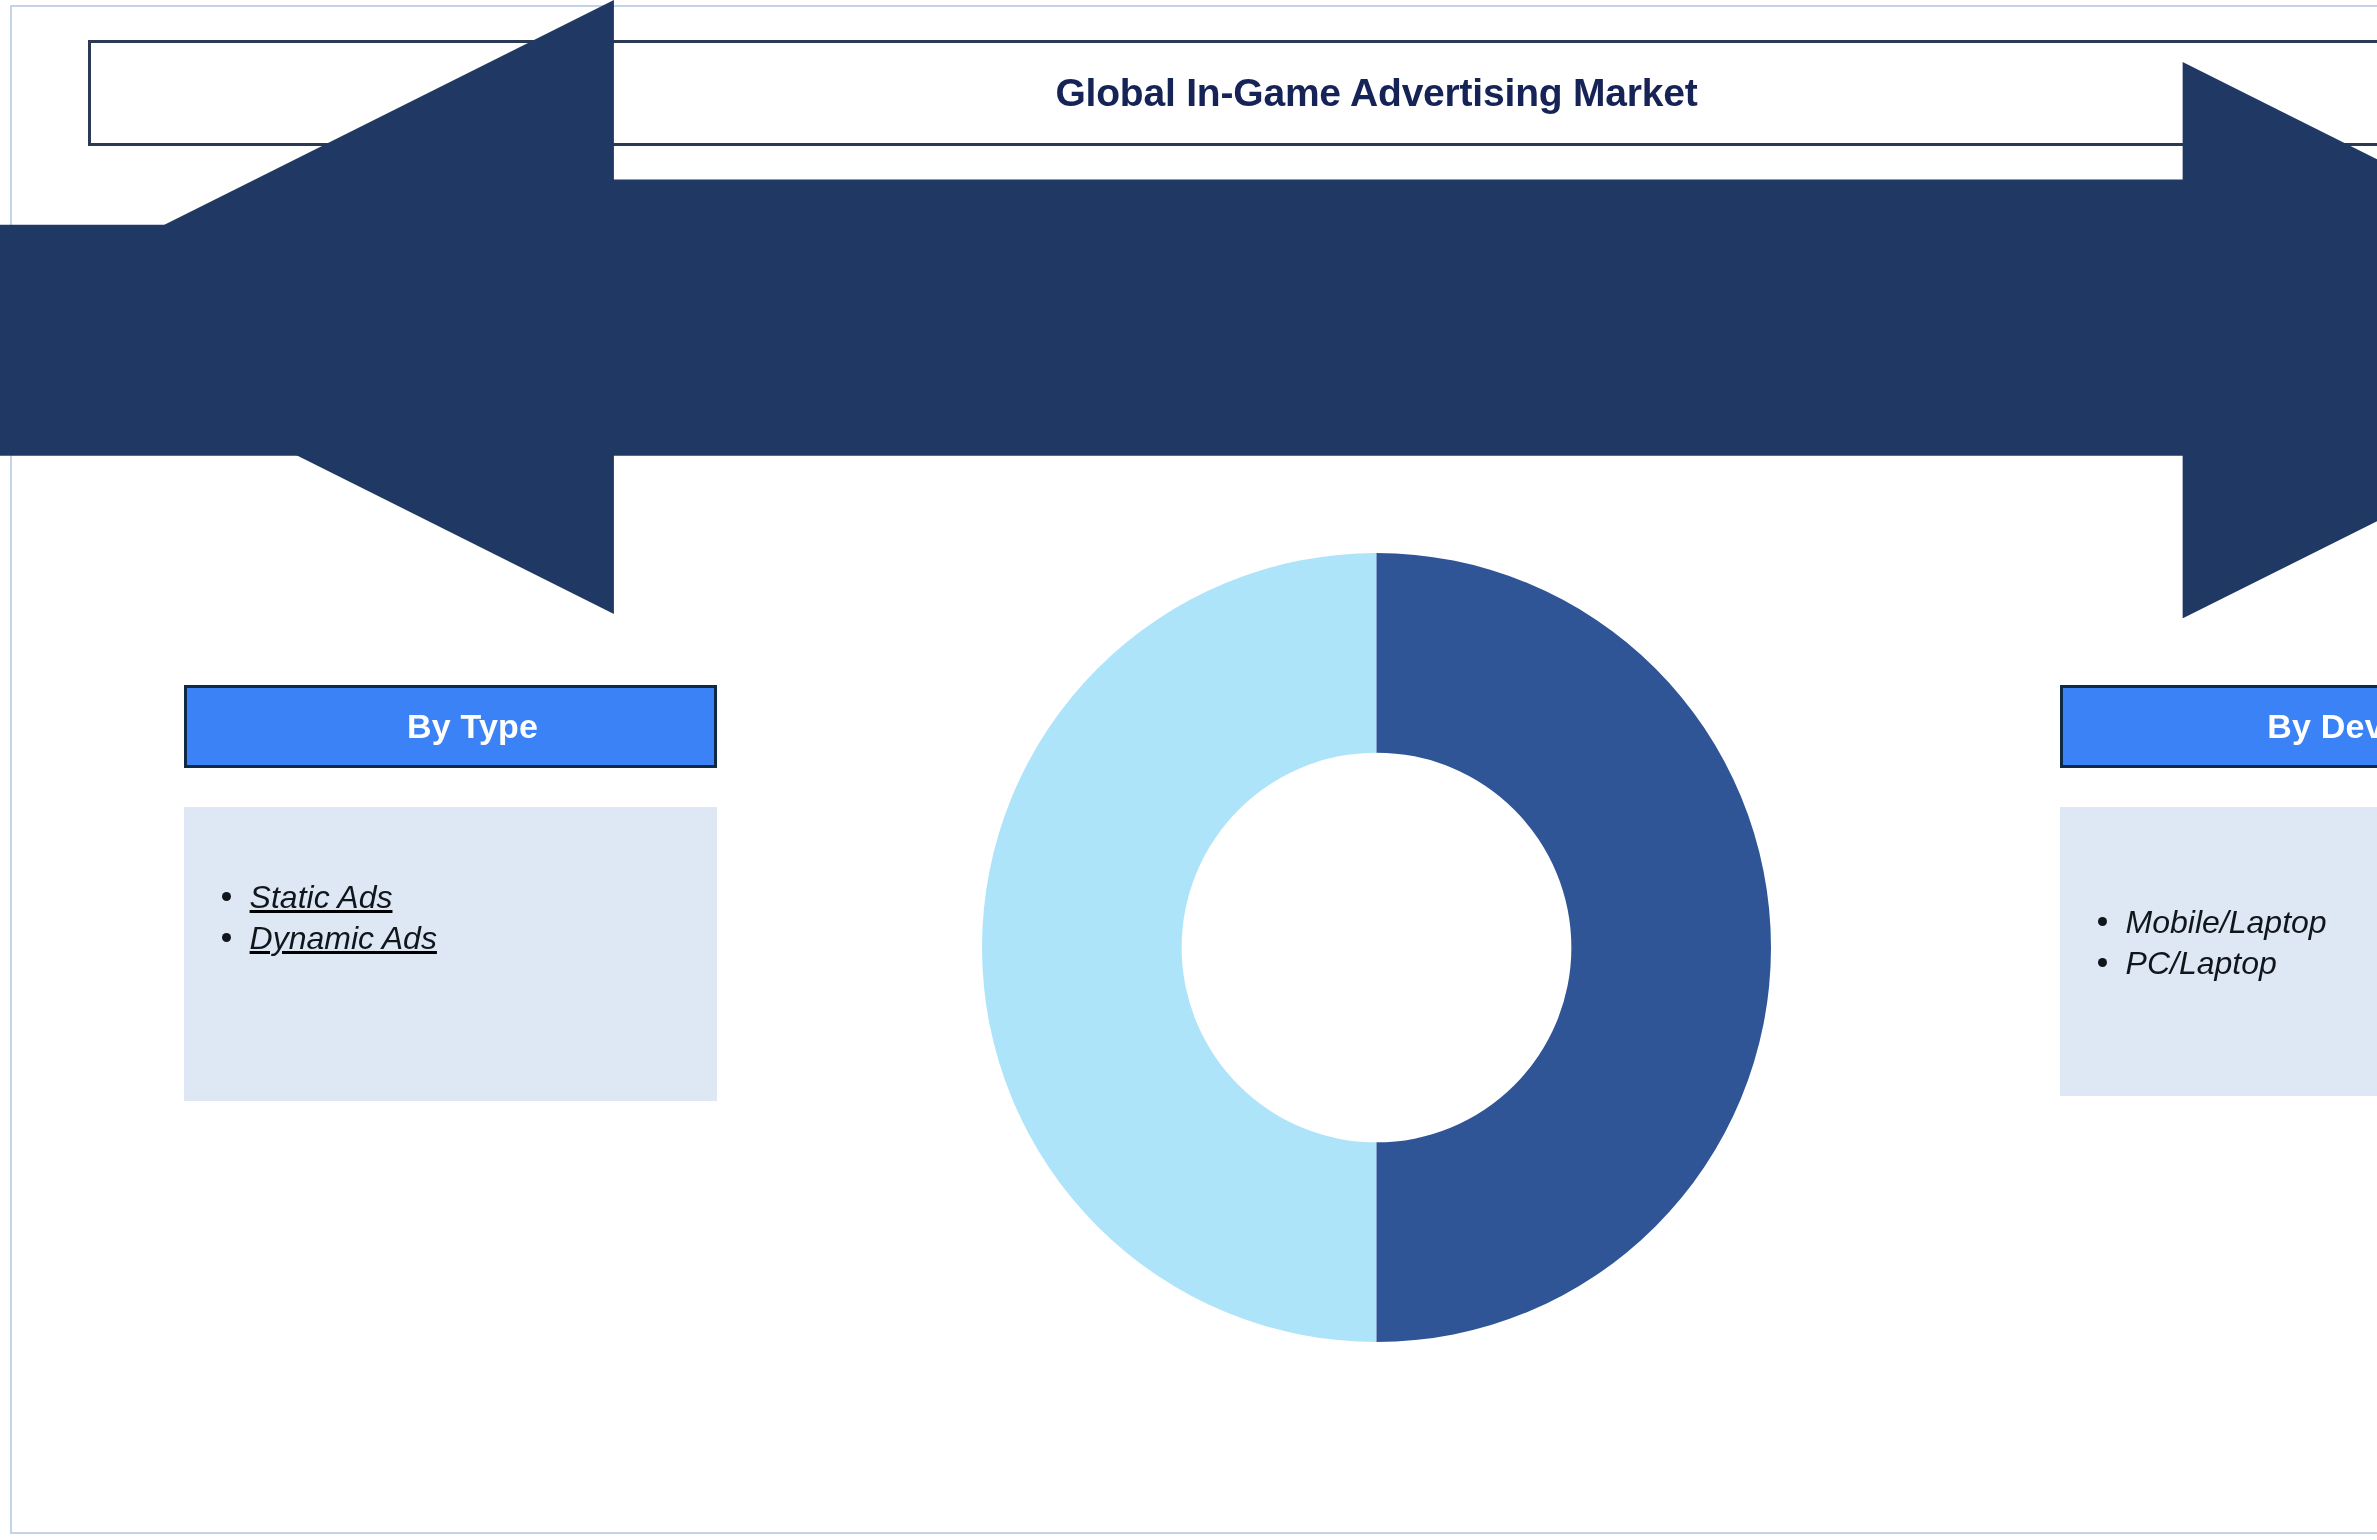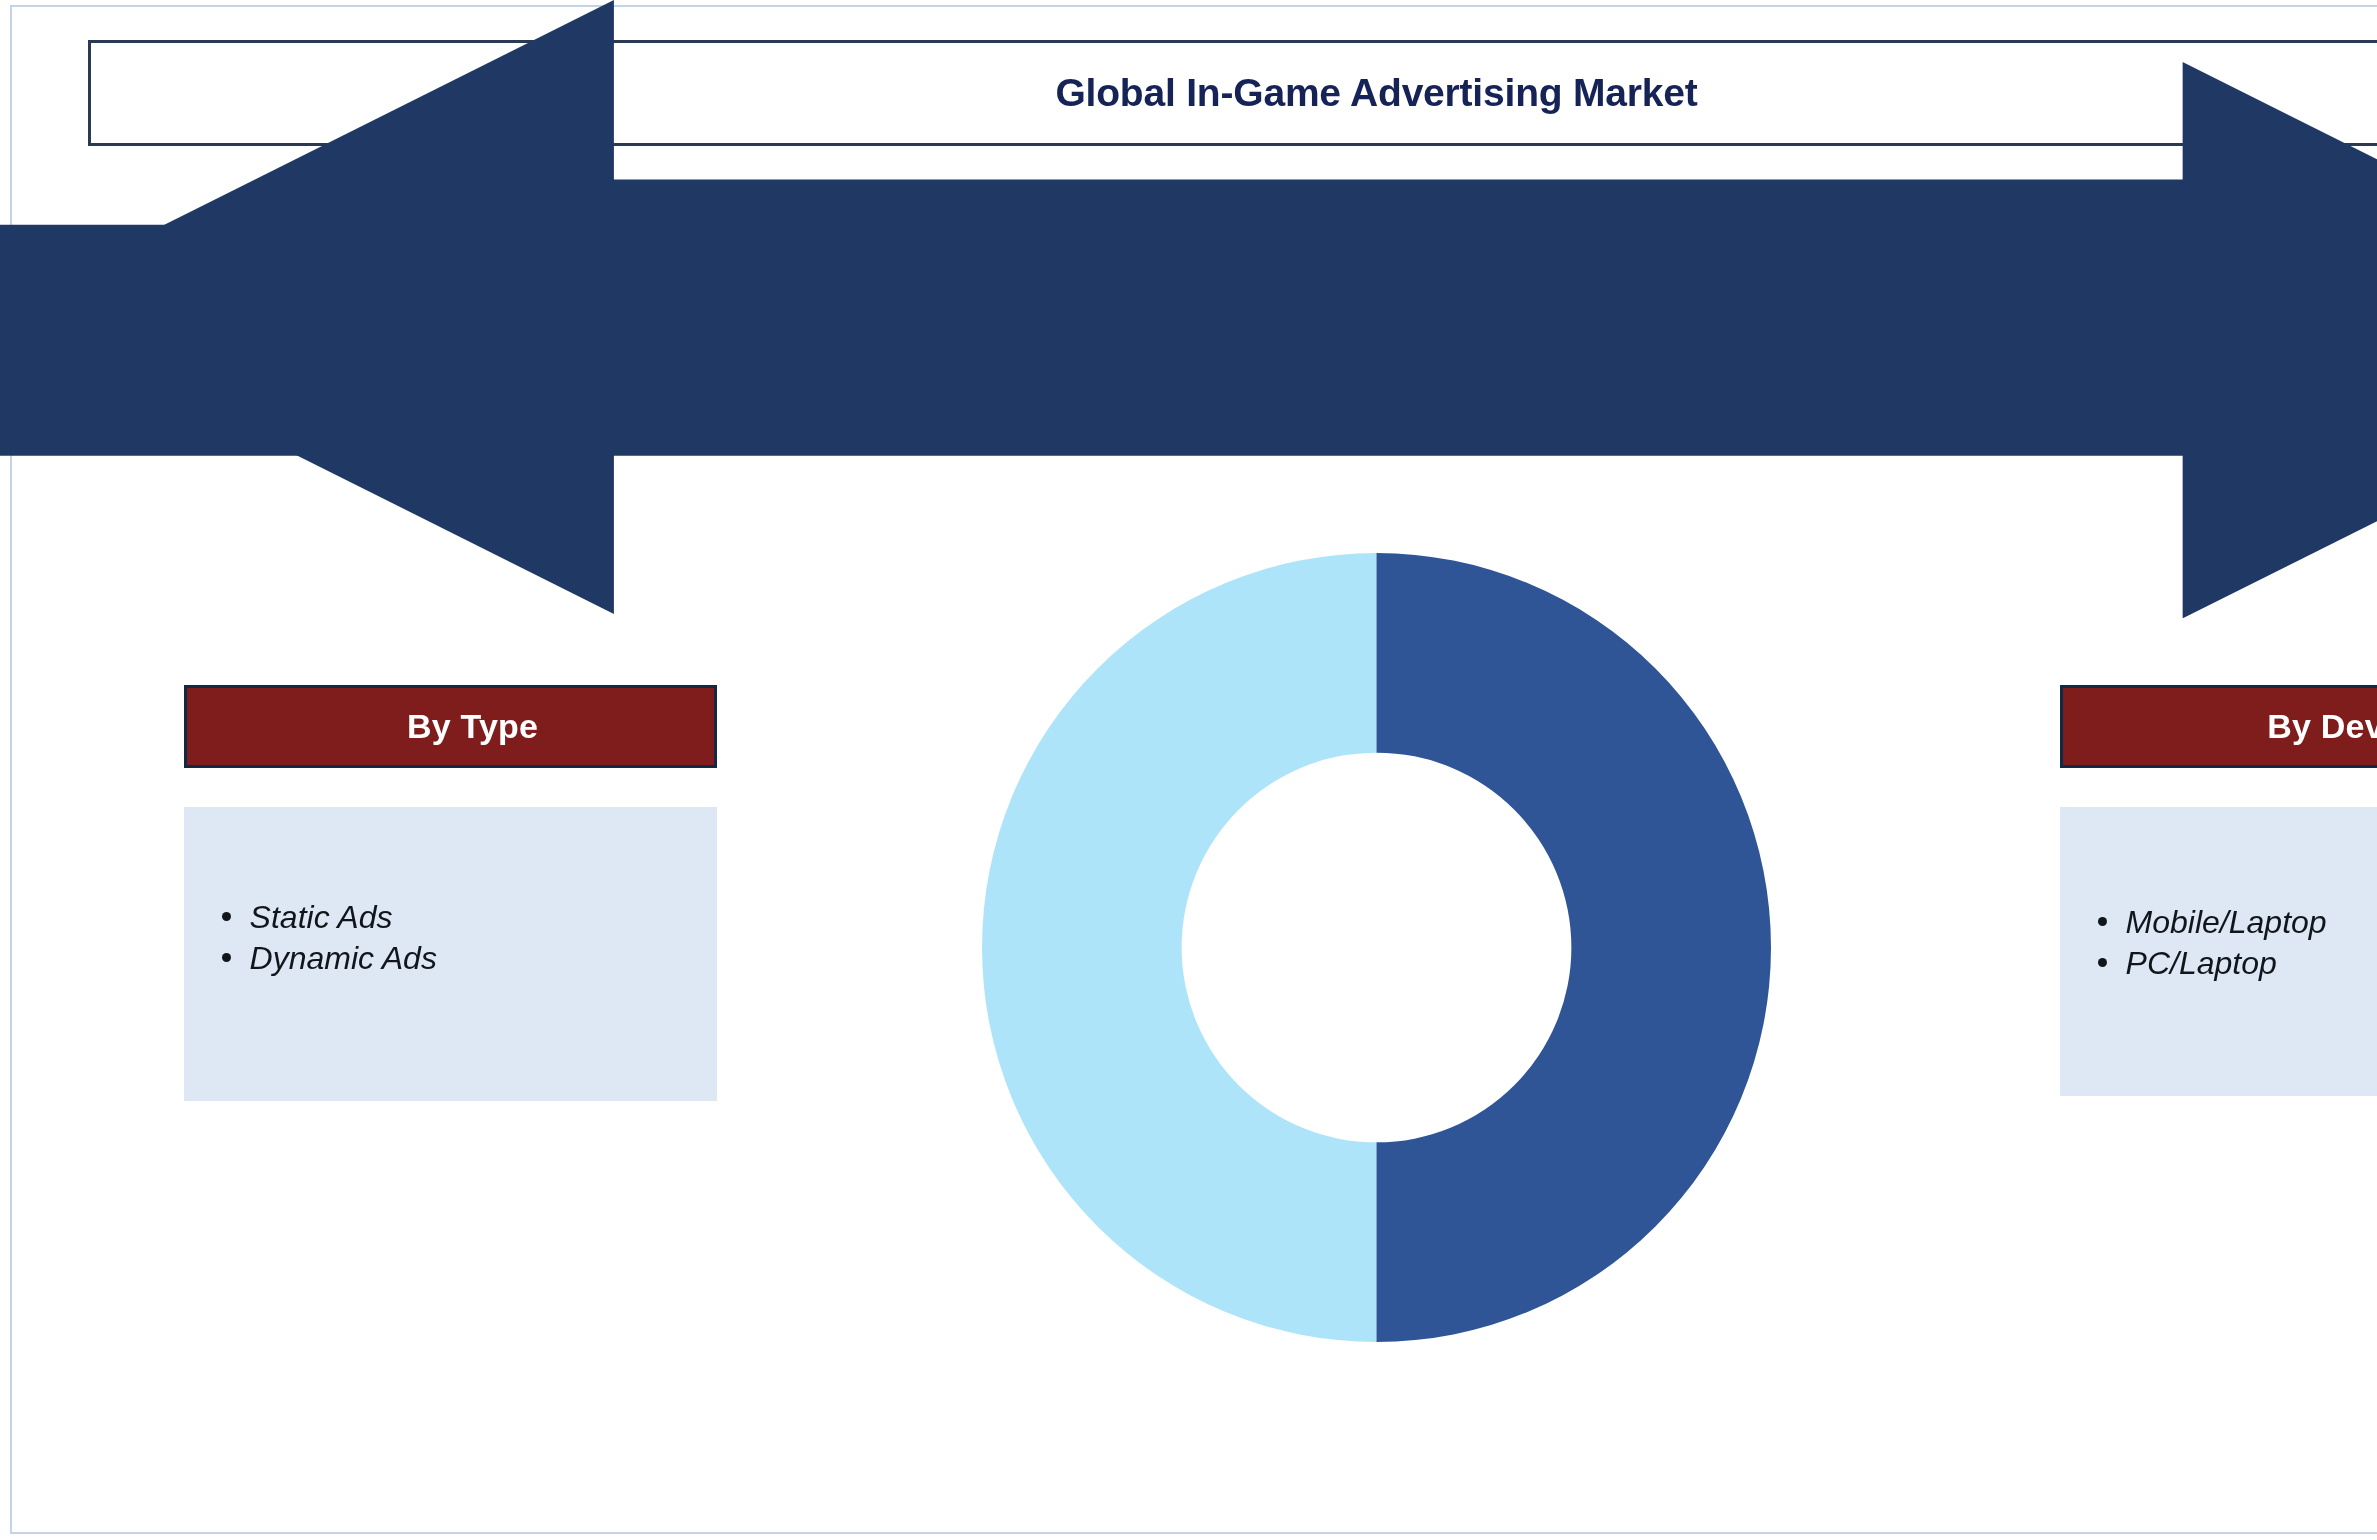--- a/index.html
+++ b/index.html
@@ -78,21 +78,21 @@
   #arrow-left-wrap  { left: 718px; top: 925px; width: 276px; height: 62px; }
   #arrow-right-wrap { left: 1759px; top: 925px; width: 304px; height: 62px; }
 
   
   .panel { position: absolute; }
   #panel-left  { left: 184px;  top: 685px; width: 533px; }
   #panel-right { left: 2060px; top: 685px; width: 535px; }
 
   .panel-header {
     height: 83px;
-    background: #7f1d1d;
+    background: #3b82f6;
     border: 3.3px solid #0f2a45;
     box-sizing: border-box;
     display: flex;
     align-items: center;
     justify-content: center;
     padding-left: 44px;
   }
   .panel-header-text {
     font-size: 34px;
     font-weight: bold;
@@ -110,21 +110,21 @@
   #panel-right .panel-body { height: 289px; }
 
   .bullet-list {
     position: absolute;
     left: 0;
     width: 100%;
     margin: 0;
     padding: 0 0 0 38px;
     list-style: none;
   }
-  #list-left  { top: 90px; }
+  #list-left  { top: 70px; text-decoration: underline; }
   #list-right { top: 95px; }
 
   .bullet-item {
     position: relative;
     font-size: 32px;
     font-style: italic;
     color: #11161d;
     line-height: 1.27;
     padding-left: 27.6px;
     white-space: nowrap;

